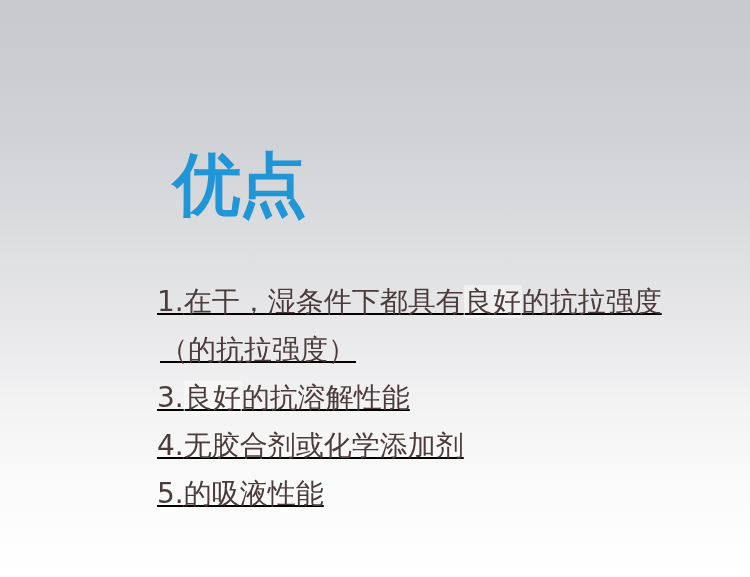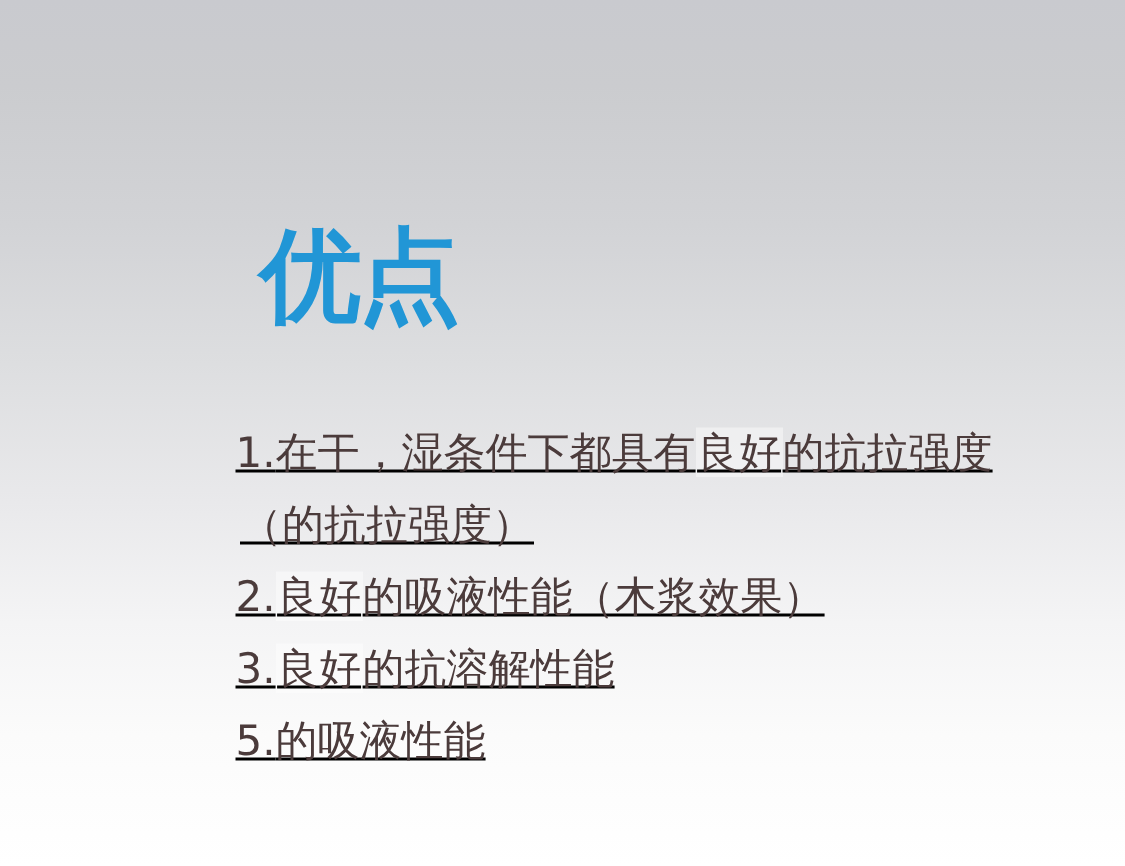--- a/index.html
+++ b/index.html
@@ -93,28 +93,28 @@
   <ul id="benefit-list">
 
     <li>
       <span>1.</span><span>在干，湿条件下都具有</span><span class="alt-run">良好</span><span>的抗拉强度</span>
     </li>
 
     <li class="continuation">
       <span></span><span>（的抗拉强度）</span>
     </li>
 
-    <li>
-      <span>2.</span><span class="alt-run">良好</span><span>的吸液性能（木浆效果）</span>
-    </li>
 
     <li>
       <span>3.</span><span class="alt-run">良好</span><span>的抗溶解性能</span>
     </li>
 
+    <li>
+      <span>4.</span><span>无胶合剂或化学添加剂</span>
+    </li>
 
     <li>
       <span>5.</span><span>的吸液性能</span>
     </li>
 
   </ul>
 
 </div>
 
 </body></html>

